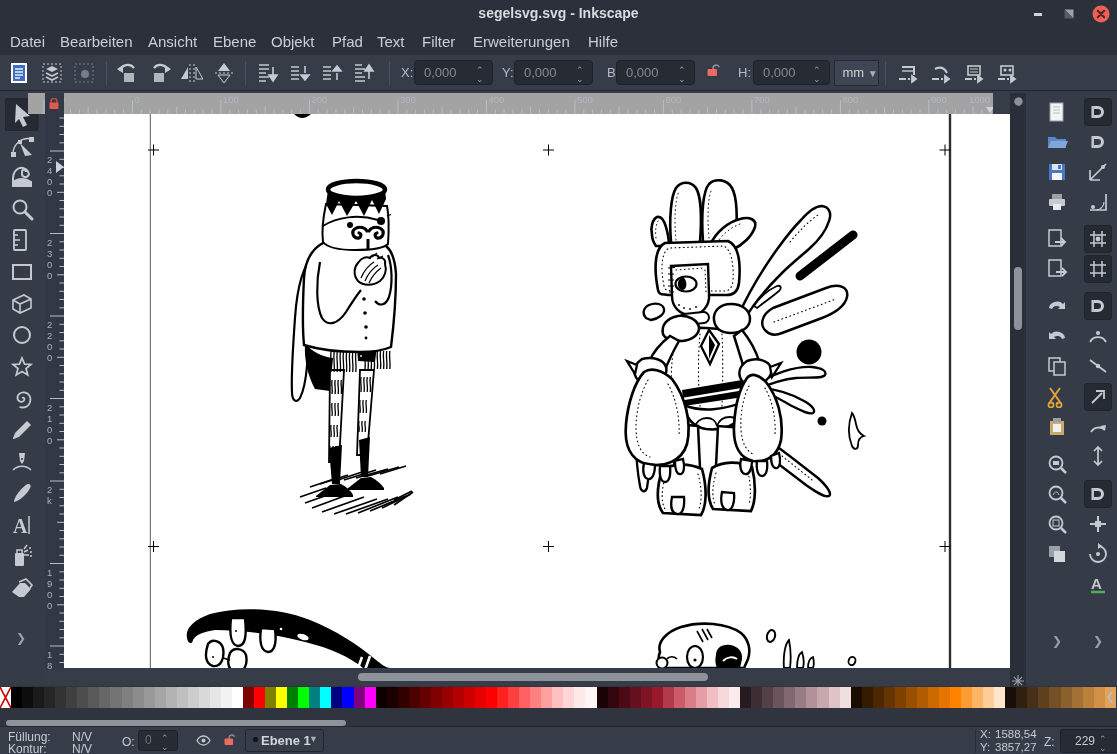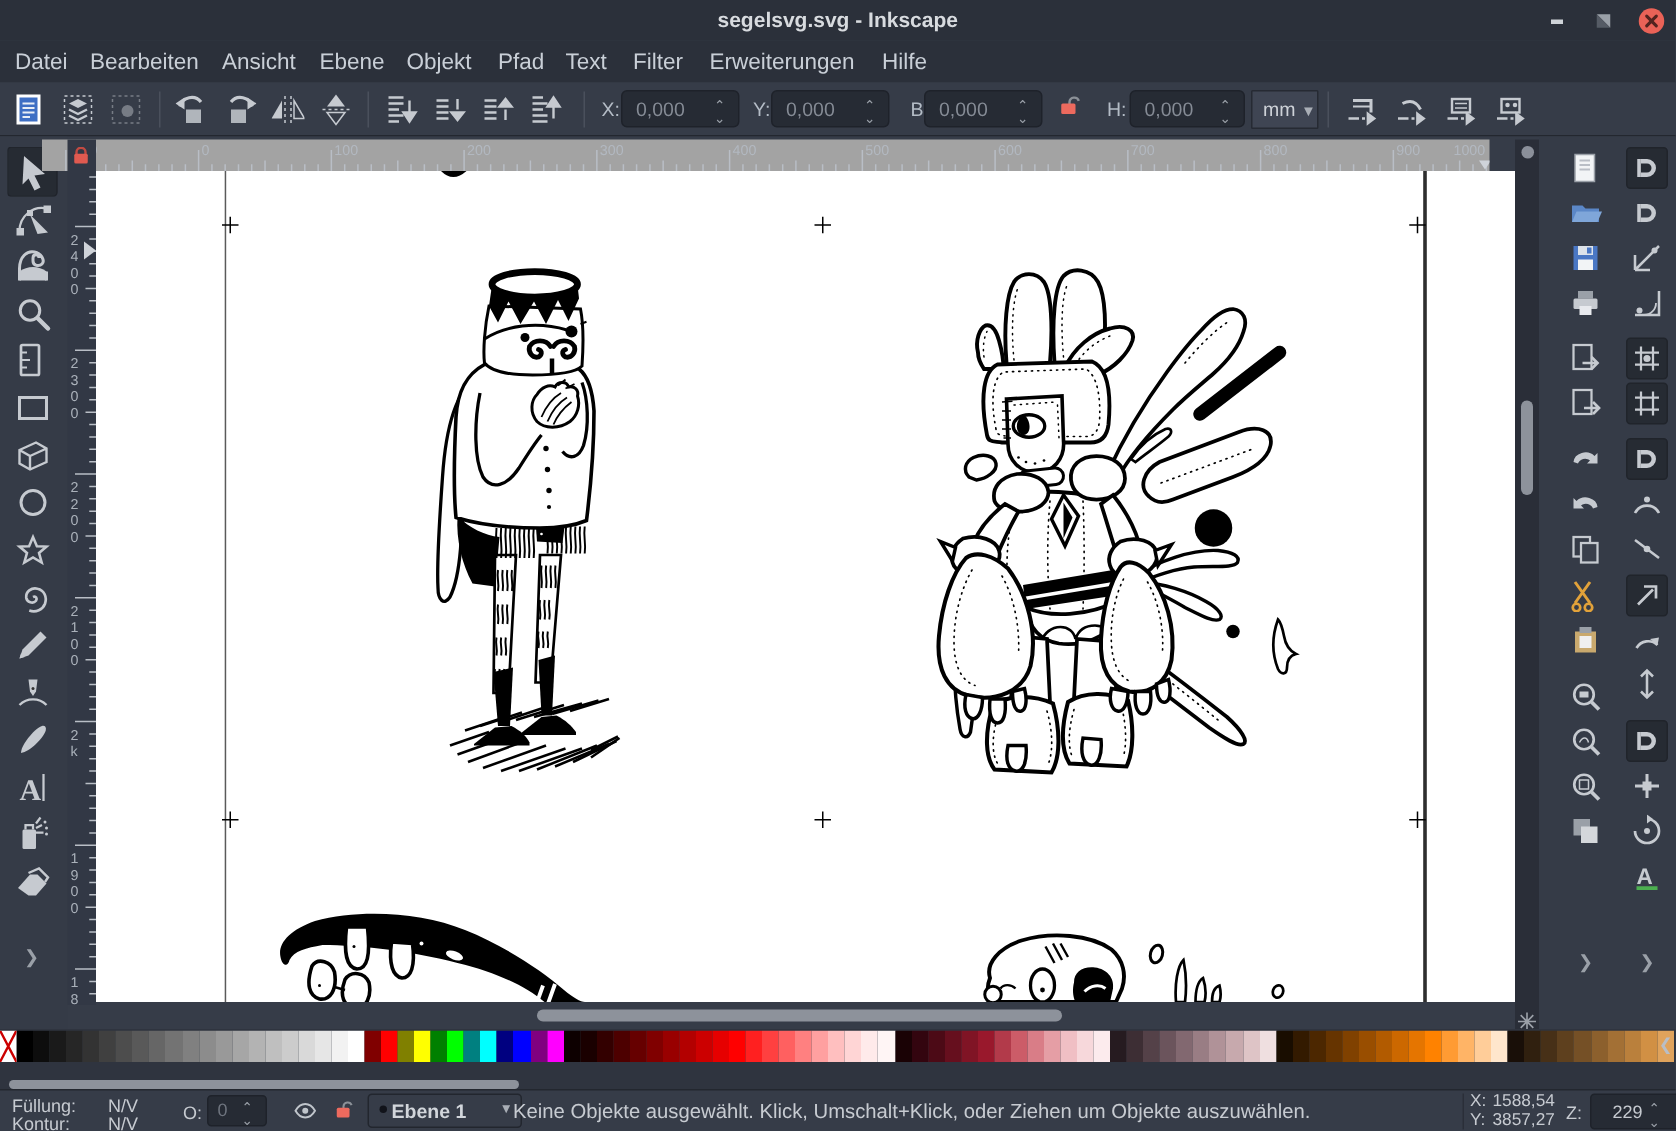--- a/index.html
+++ b/index.html
@@ -127,21 +127,21 @@
     <div class="field" style="left:514px;width:79px">0,000<span class="spin"></span></div>
     <div class="fldlabel" style="left:607px">B:</div>
     <div class="field" style="left:616px;width:79px">0,000<span class="spin"></span></div>
 
     <svg class="abs" style="left:706px;top:9px" width="16" height="14" viewBox="0 0 16 14">
       <path d="M7,6 v-2 a3.2,3.2 0 0 1 6.2,-0.8" fill="none" stroke="#8b9097" stroke-width="1.6"></path>
       <rect x="1.5" y="5" width="9.5" height="7" rx="1" fill="#ed6a5e"></rect>
     </svg>
     <div class="fldlabel" style="left:738px">H:</div>
     <div class="field" style="left:753px;width:77px">0,000<span class="spin"></span></div>
-    <div class="abs" style="left:834px;top:5px;width:45px;height:26px;background:#3f4553;border:1px solid #262a33;border-radius:1px;color:#ced2d8;font-size:13px;line-height:24px;padding-left:7px;">mm <span style="font-size:10px;color:#a9aeb6">▼</span></div>
+    <div class="abs" style="left:834px;top:5px;width:45px;height:26px;background:#3f4553;border:1px solid #262a33;border-radius:1px;color:#ced2d8;font-size:13px;line-height:24px;padding-left:7px;text-align:center;">mm <span style="font-size:10px;color:#a9aeb6">▼</span></div>
     <div class="tbsep" style="left:885px"></div>
     <div id="tbicons2">
         <svg class="abs" style="left:897px;top:7px;" width="22" height="22" viewBox="-11 -11 22 22">
           <path d="M-6,-6 h12 v8" fill="none" stroke="#c6cad0" stroke-width="2"></path>
           <path d="M-6,-2 l12,0" stroke="#c6cad0" stroke-width="1.4"></path>
           <path d="M-9,6 h7 m2,0 h2 m2,0 l3,0 m-3,-3 l4,3 l-4,3 z" stroke="#c6cad0" stroke-width="1.8" fill="#c6cad0"></path>
         </svg>
         <svg class="abs" style="left:930px;top:7px;" width="22" height="22" viewBox="-11 -11 22 22">
           <path d="M-6,-4 q8,-4 12,4" fill="none" stroke="#c6cad0" stroke-width="2"></path>
           <path d="M-9,6 h7 m2,0 h2 m2,0 l3,0 m-3,-3 l4,3 l-4,3 z" stroke="#c6cad0" stroke-width="1.8" fill="#c6cad0"></path>
@@ -836,26 +836,25 @@
     <svg class="abs" style="left:196px;top:7px" width="15" height="13" viewBox="0 0 15 13">
       <path d="M1,6.5 C3,3 6,2 7.5,2 C9,2 12,3 14,6.5 C12,10 9,11 7.5,11 C6,11 3,10 1,6.5 Z" fill="none" stroke="#c0c5cb" stroke-width="1.3"></path>
       <circle cx="7.5" cy="6.5" r="2" fill="#c0c5cb"></circle>
     </svg>
 
     <svg class="abs" style="left:223px;top:7px" width="14" height="13" viewBox="0 0 14 13">
       <path d="M6,5 v-1.5 a2.8,2.8 0 0 1 5.4,-0.7" fill="none" stroke="#8b9097" stroke-width="1.4"></path>
       <rect x="1.5" y="4.5" width="8.5" height="6.5" rx="1" fill="#ed6a5e"></rect>
     </svg>
 
-    <div class="abs" style="left:245px;top:2px;width:103px;height:23px;background:#363c48;border:1px solid #22262e;border-radius:3px;text-align:right;">
+    <div class="abs" style="left:245px;top:2px;width:79px;height:23px;background:#363c48;border:1px solid #22262e;border-radius:3px;text-align:right;">
       <div class="abs" style="left:7px;top:4px;width:5px;height:5px;border-radius:3px;background:#11131a;margin-top:3px;"></div>
       <div class="abs" style="left:15px;top:3px;font-size:13px;color:#d2d6db;font-weight:bold;">Ebene 1</div>
       <div class="abs" style="right:5px;top:4px;font-size:9px;color:#a9aeb6;">▼</div>
     </div>
-    <div class="sbtext" style="left:342px;top:6px;font-size:13.5px;">Keine Objekte ausgewählt. Klick, Umschalt+Klick, oder Ziehen um Objekte auszuwählen.</div>
     <div class="abs" style="left:975px;top:2px;width:1px;height:24px;background:#2a2e38;"></div>
     <div class="sbtext" style="left:980px;top:1px;font-size:11.5px;">X:</div>
     <div class="sbtext" style="left:980px;top:14px;font-size:11.5px;">Y:</div>
     <div class="sbtext" style="left:995px;top:1px;font-size:11.5px;">1588,54</div>
     <div class="sbtext" style="left:995px;top:14px;font-size:11.5px;">3857,27</div>
     <div class="sbtext" style="left:1044px;top:8px;font-size:12px;">Z:</div>
     <div class="abs" style="left:1060px;top:2px;width:60px;height:24px;background:#262b34;border:1px solid #1e222a;border-radius:3px;color:#c6cad0;font-size:12px;line-height:22px;text-align:right;padding-right:24px;">229<span class="spin" style="height:22px;right:8px"></span></div>
   </div>
 </div>
 

